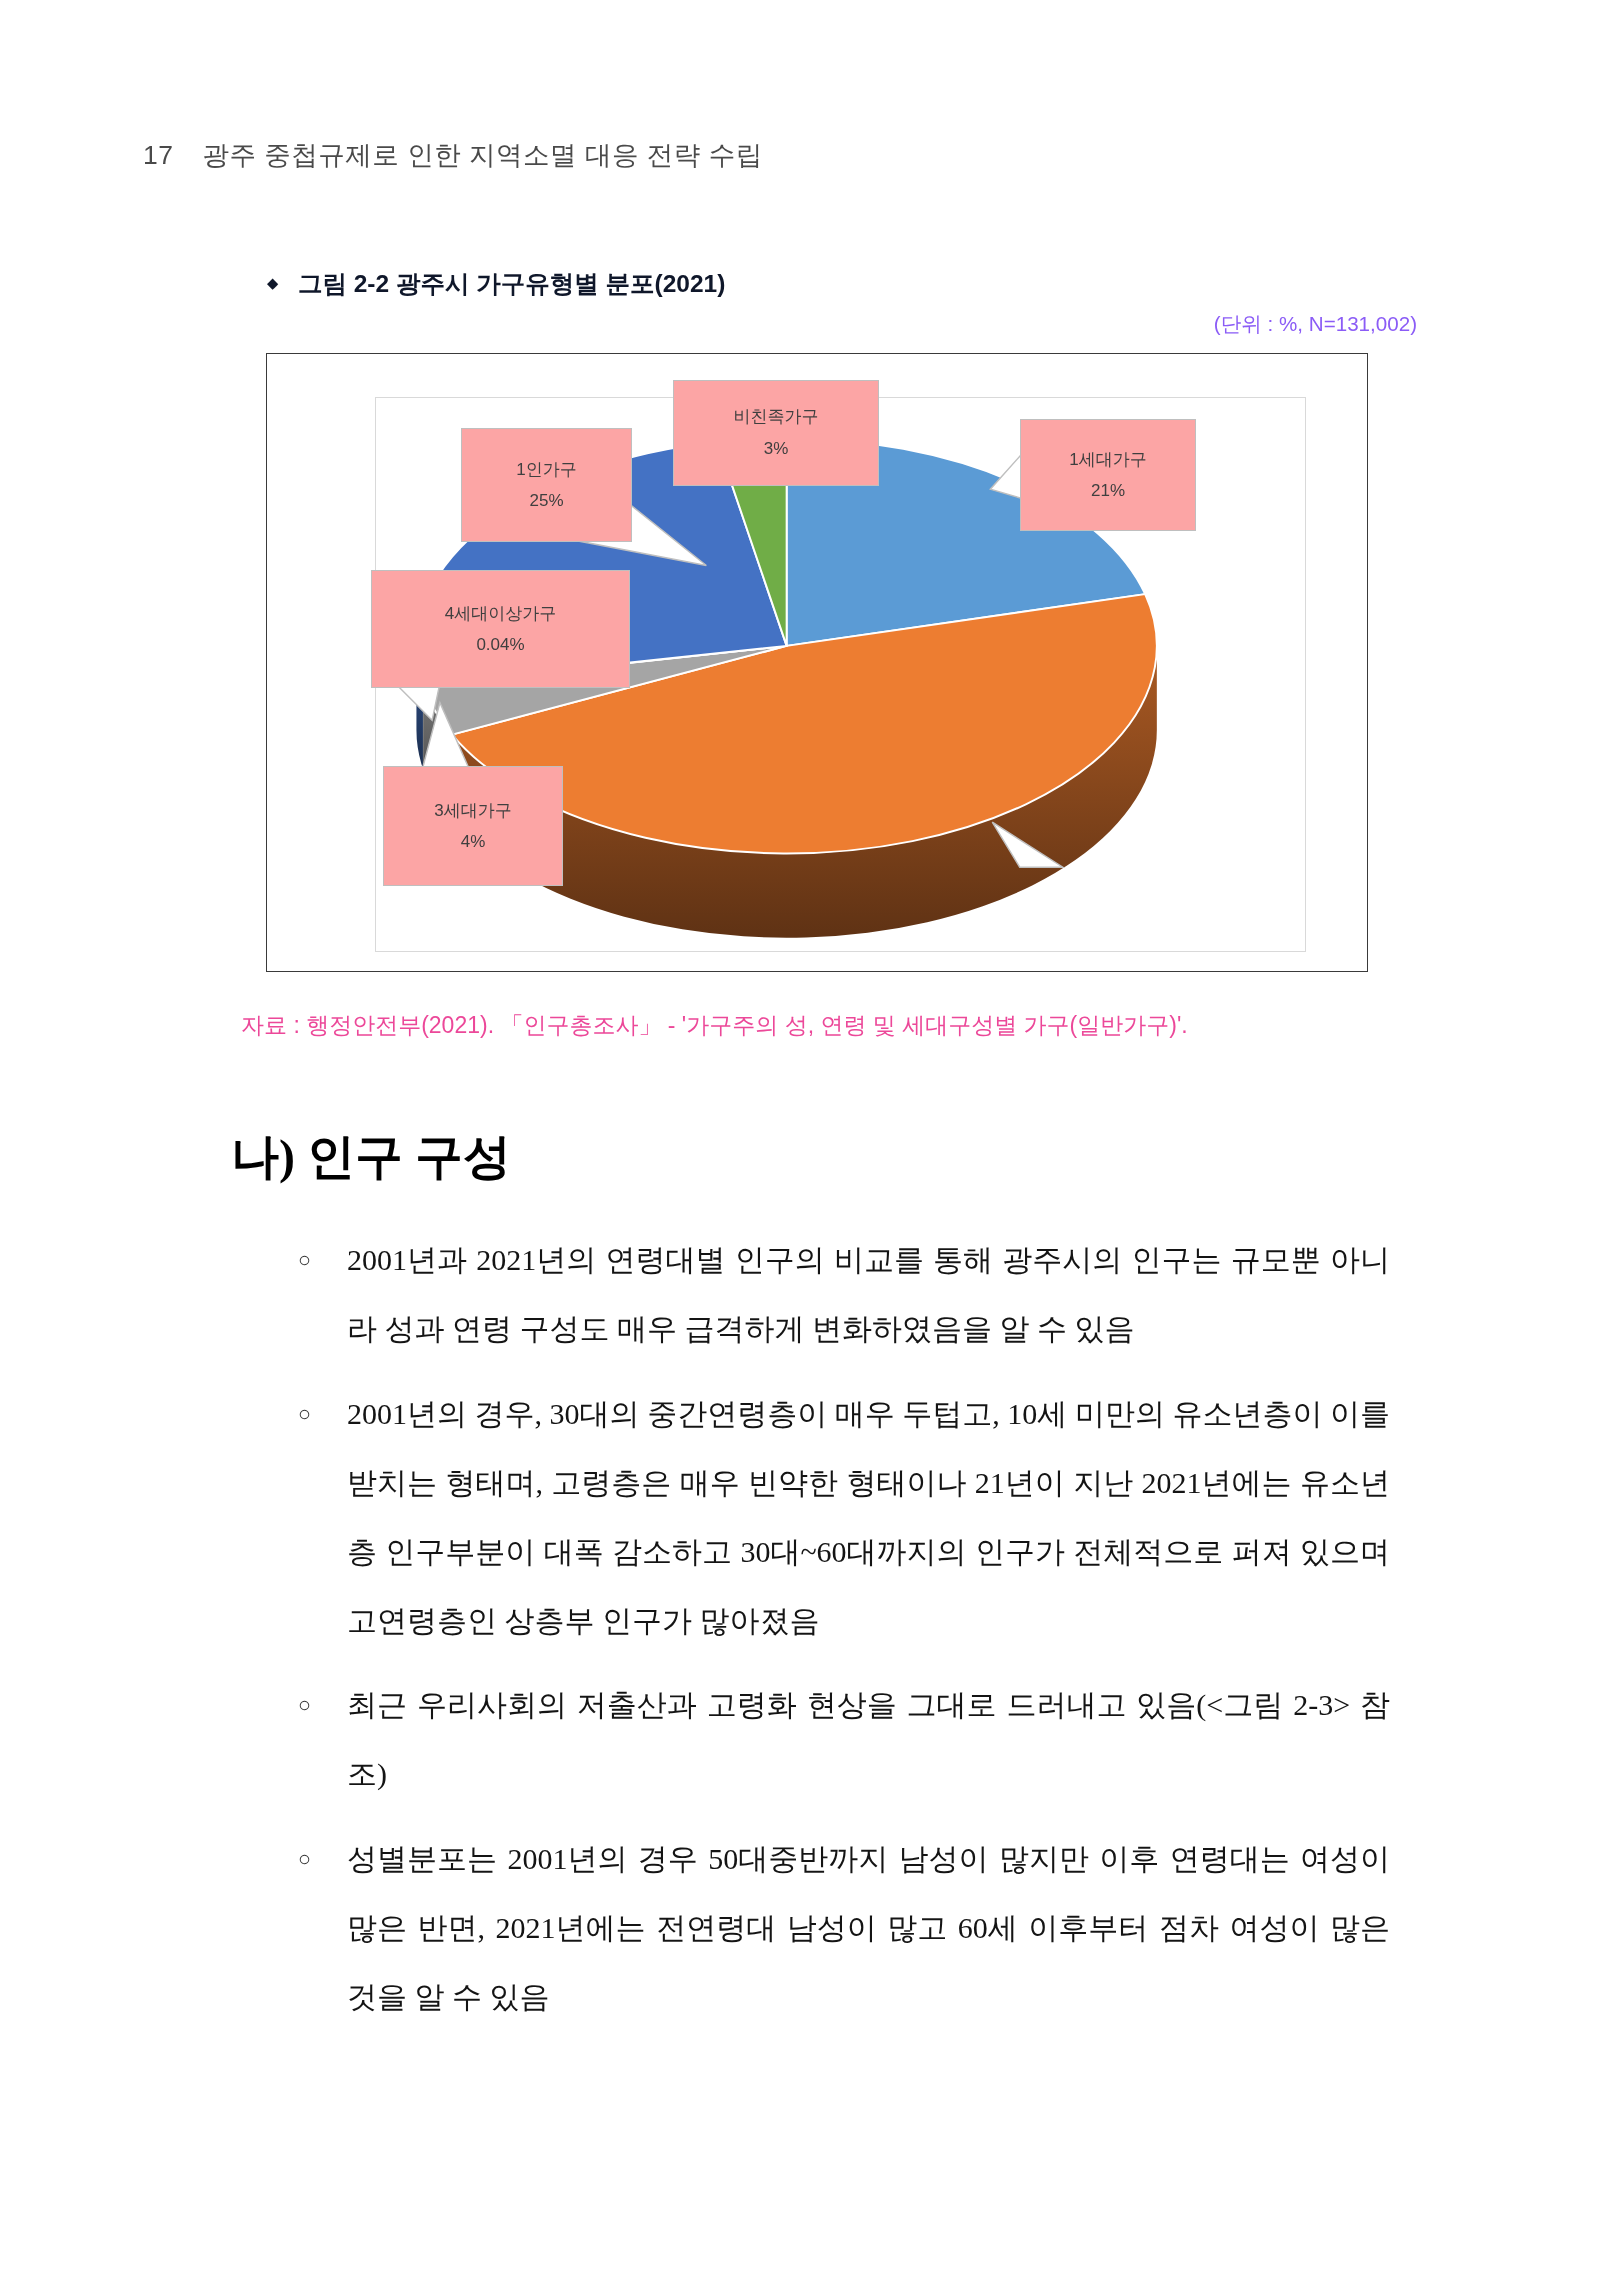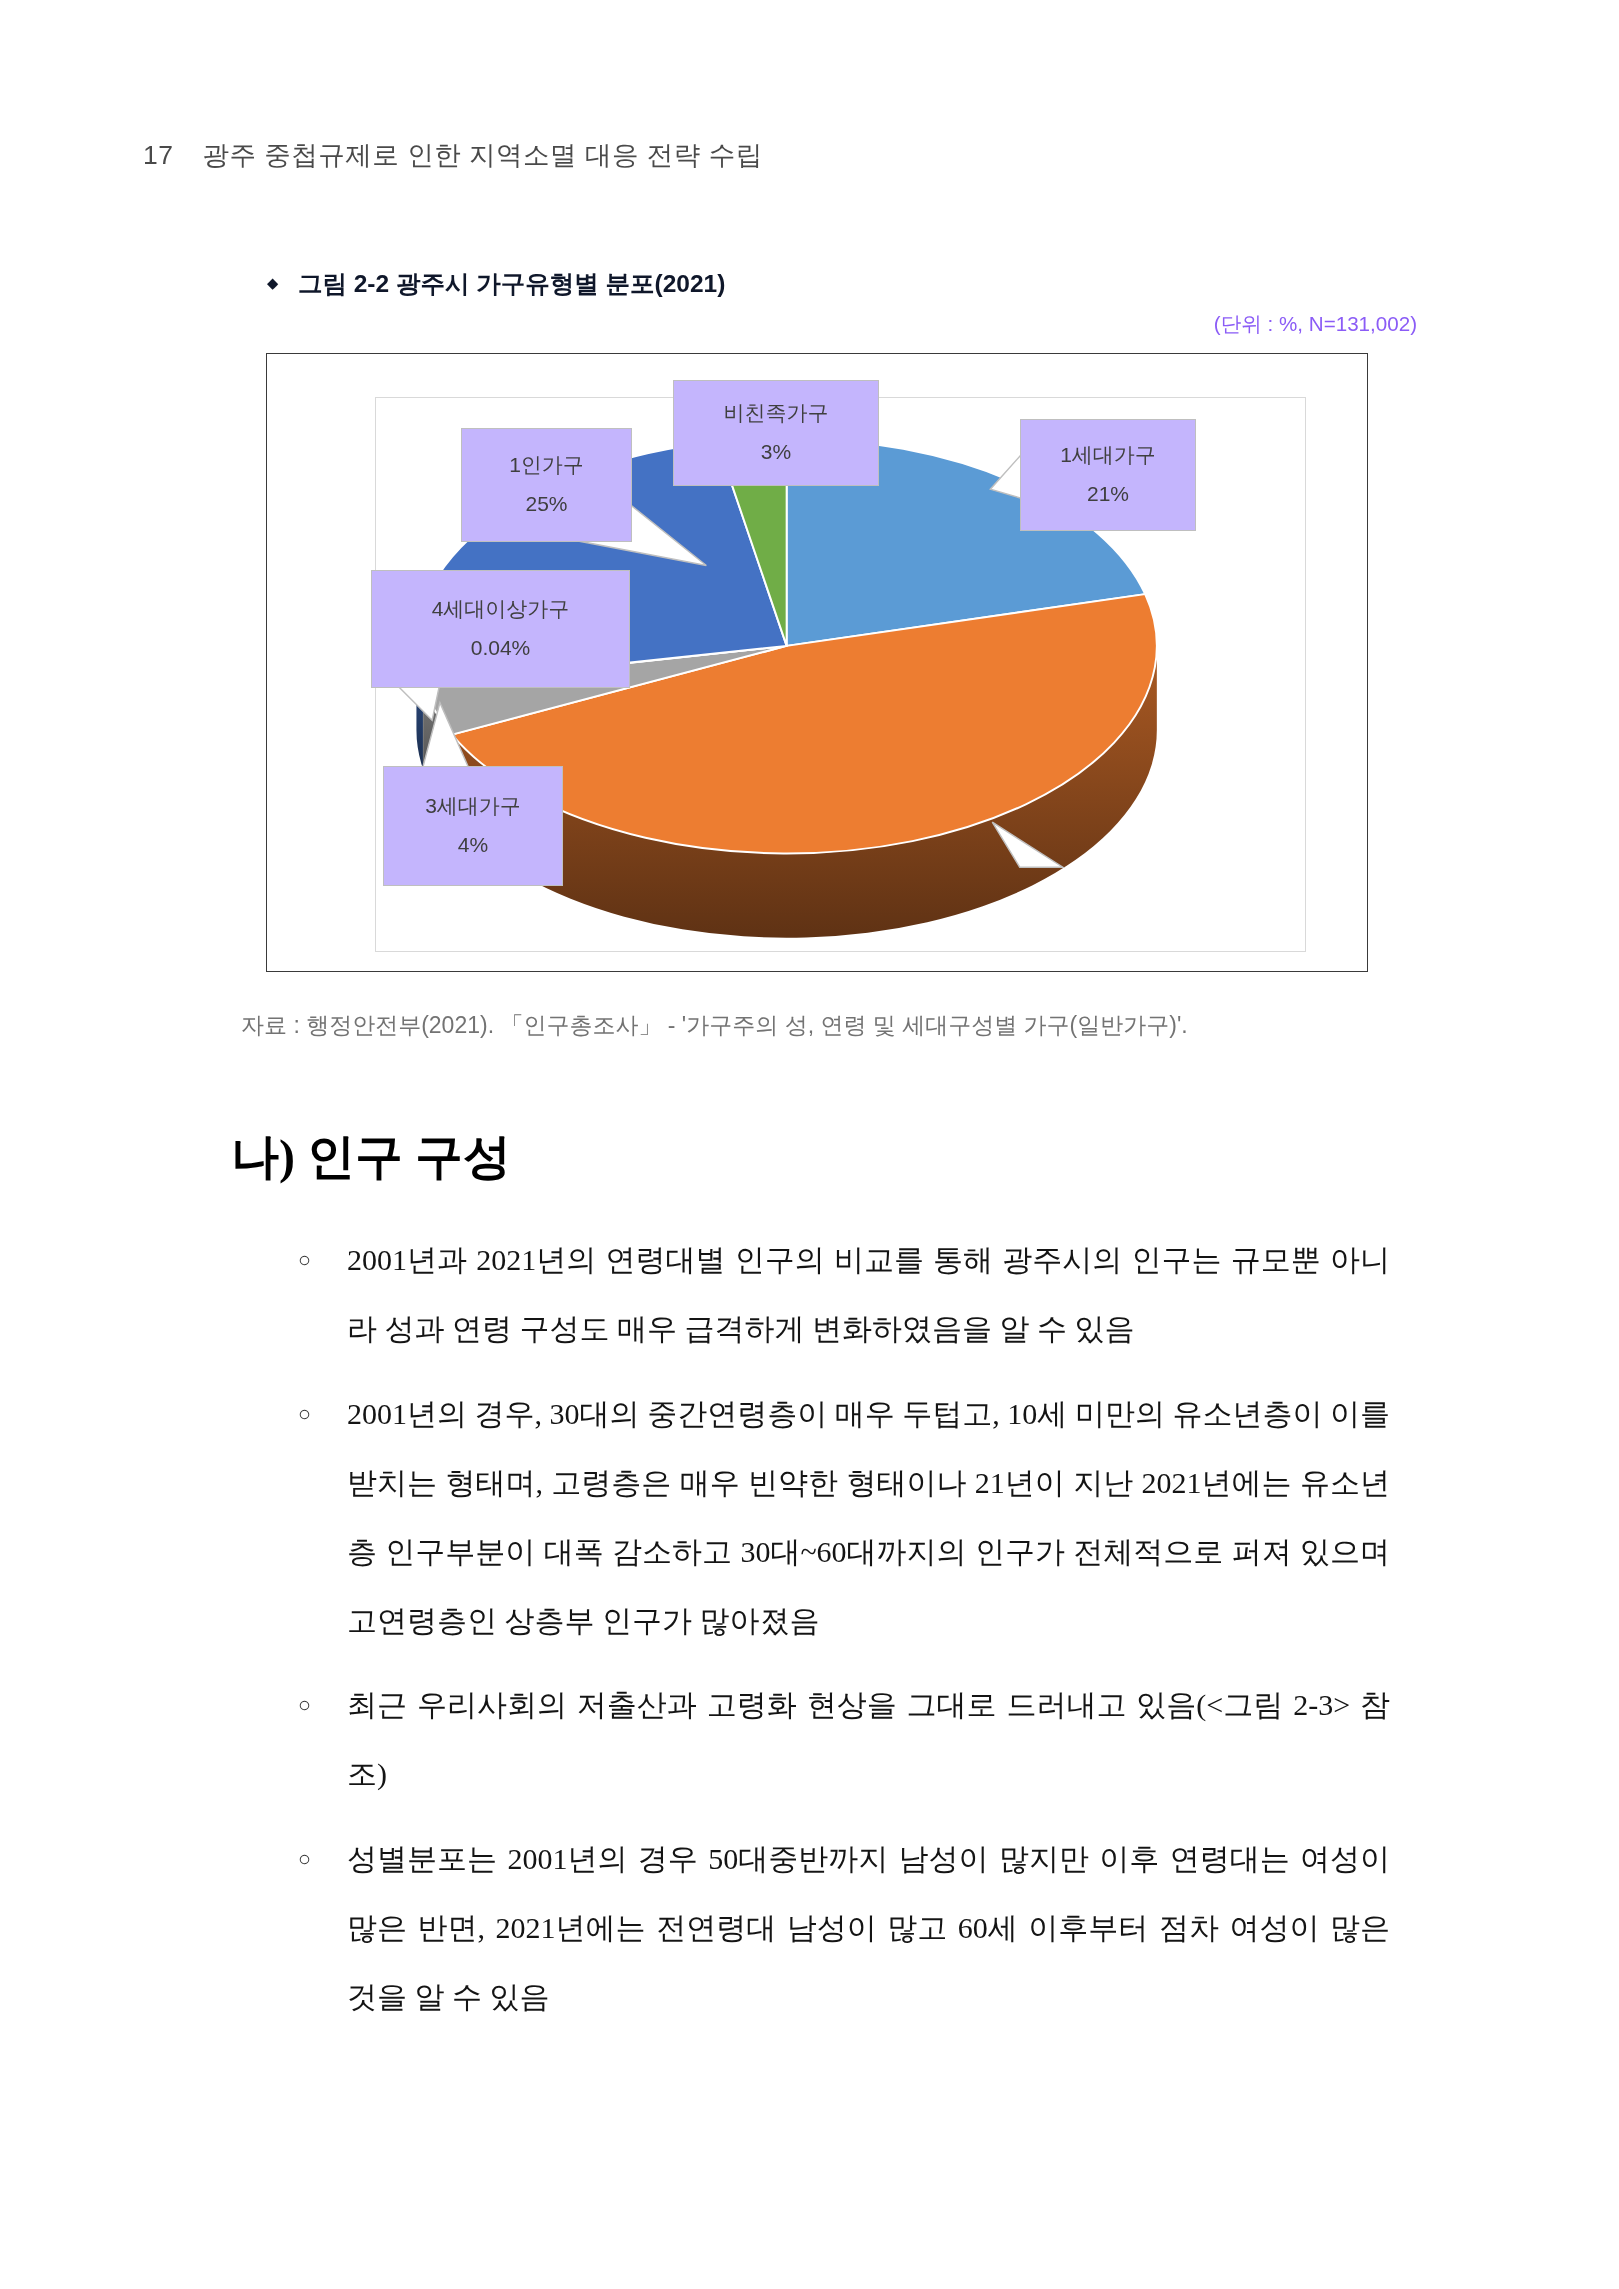--- a/index.html
+++ b/index.html
@@ -37,35 +37,35 @@
     border:1px solid #3a3a3a; background:#fff;
   }
   .plot-area {
     position:absolute; left:108px; top:43px;
     width:929px; height:553px;
     border:1px solid #d9d9d9;
   }
   .chart-box svg { position:absolute; left:0; top:0; }
 
   .callout {
-    position:absolute; background:#c4b5fd;
+    position:absolute; background:#fca5a5;
     border:1px solid #bfbfbf;
     display:flex; flex-direction:column; align-items:center; justify-content:center;
-    font-size:21px; color:#3f3f3f; line-height:1.85; white-space:nowrap;
+    font-size:17px; color:#3f3f3f; line-height:1.85; white-space:nowrap;
   }
   .co-0 { left:753px; top:65px;  width:174px; height:110px; }  
   .co-1 { left:712px; top:508px; width:184px; height:106px; }  
   .co-2 { left:116px; top:412px; width:178px; height:118px; }  
   .co-3 { left:104px; top:216px; width:257px; height:116px; }  
   .co-4 { left:194px; top:74px;  width:169px; height:112px; }  
   .co-5 { left:406px; top:25.5px;  width:204px; height:104px; }  
 
   .source-line {
     position:absolute; top:1010px; left:241px;
-    font-size:23px; color:#737373; white-space:nowrap;
+    font-size:23px; color:#ec4899; white-space:nowrap;
   }
 
   .section-heading {
     position:absolute; top:1125px; left:231px;
     font-size:48px; font-weight:bold;
     font-family:"Liberation Serif","DejaVu Serif",serif;
     color:#000;
   }
 
   .bullets {

